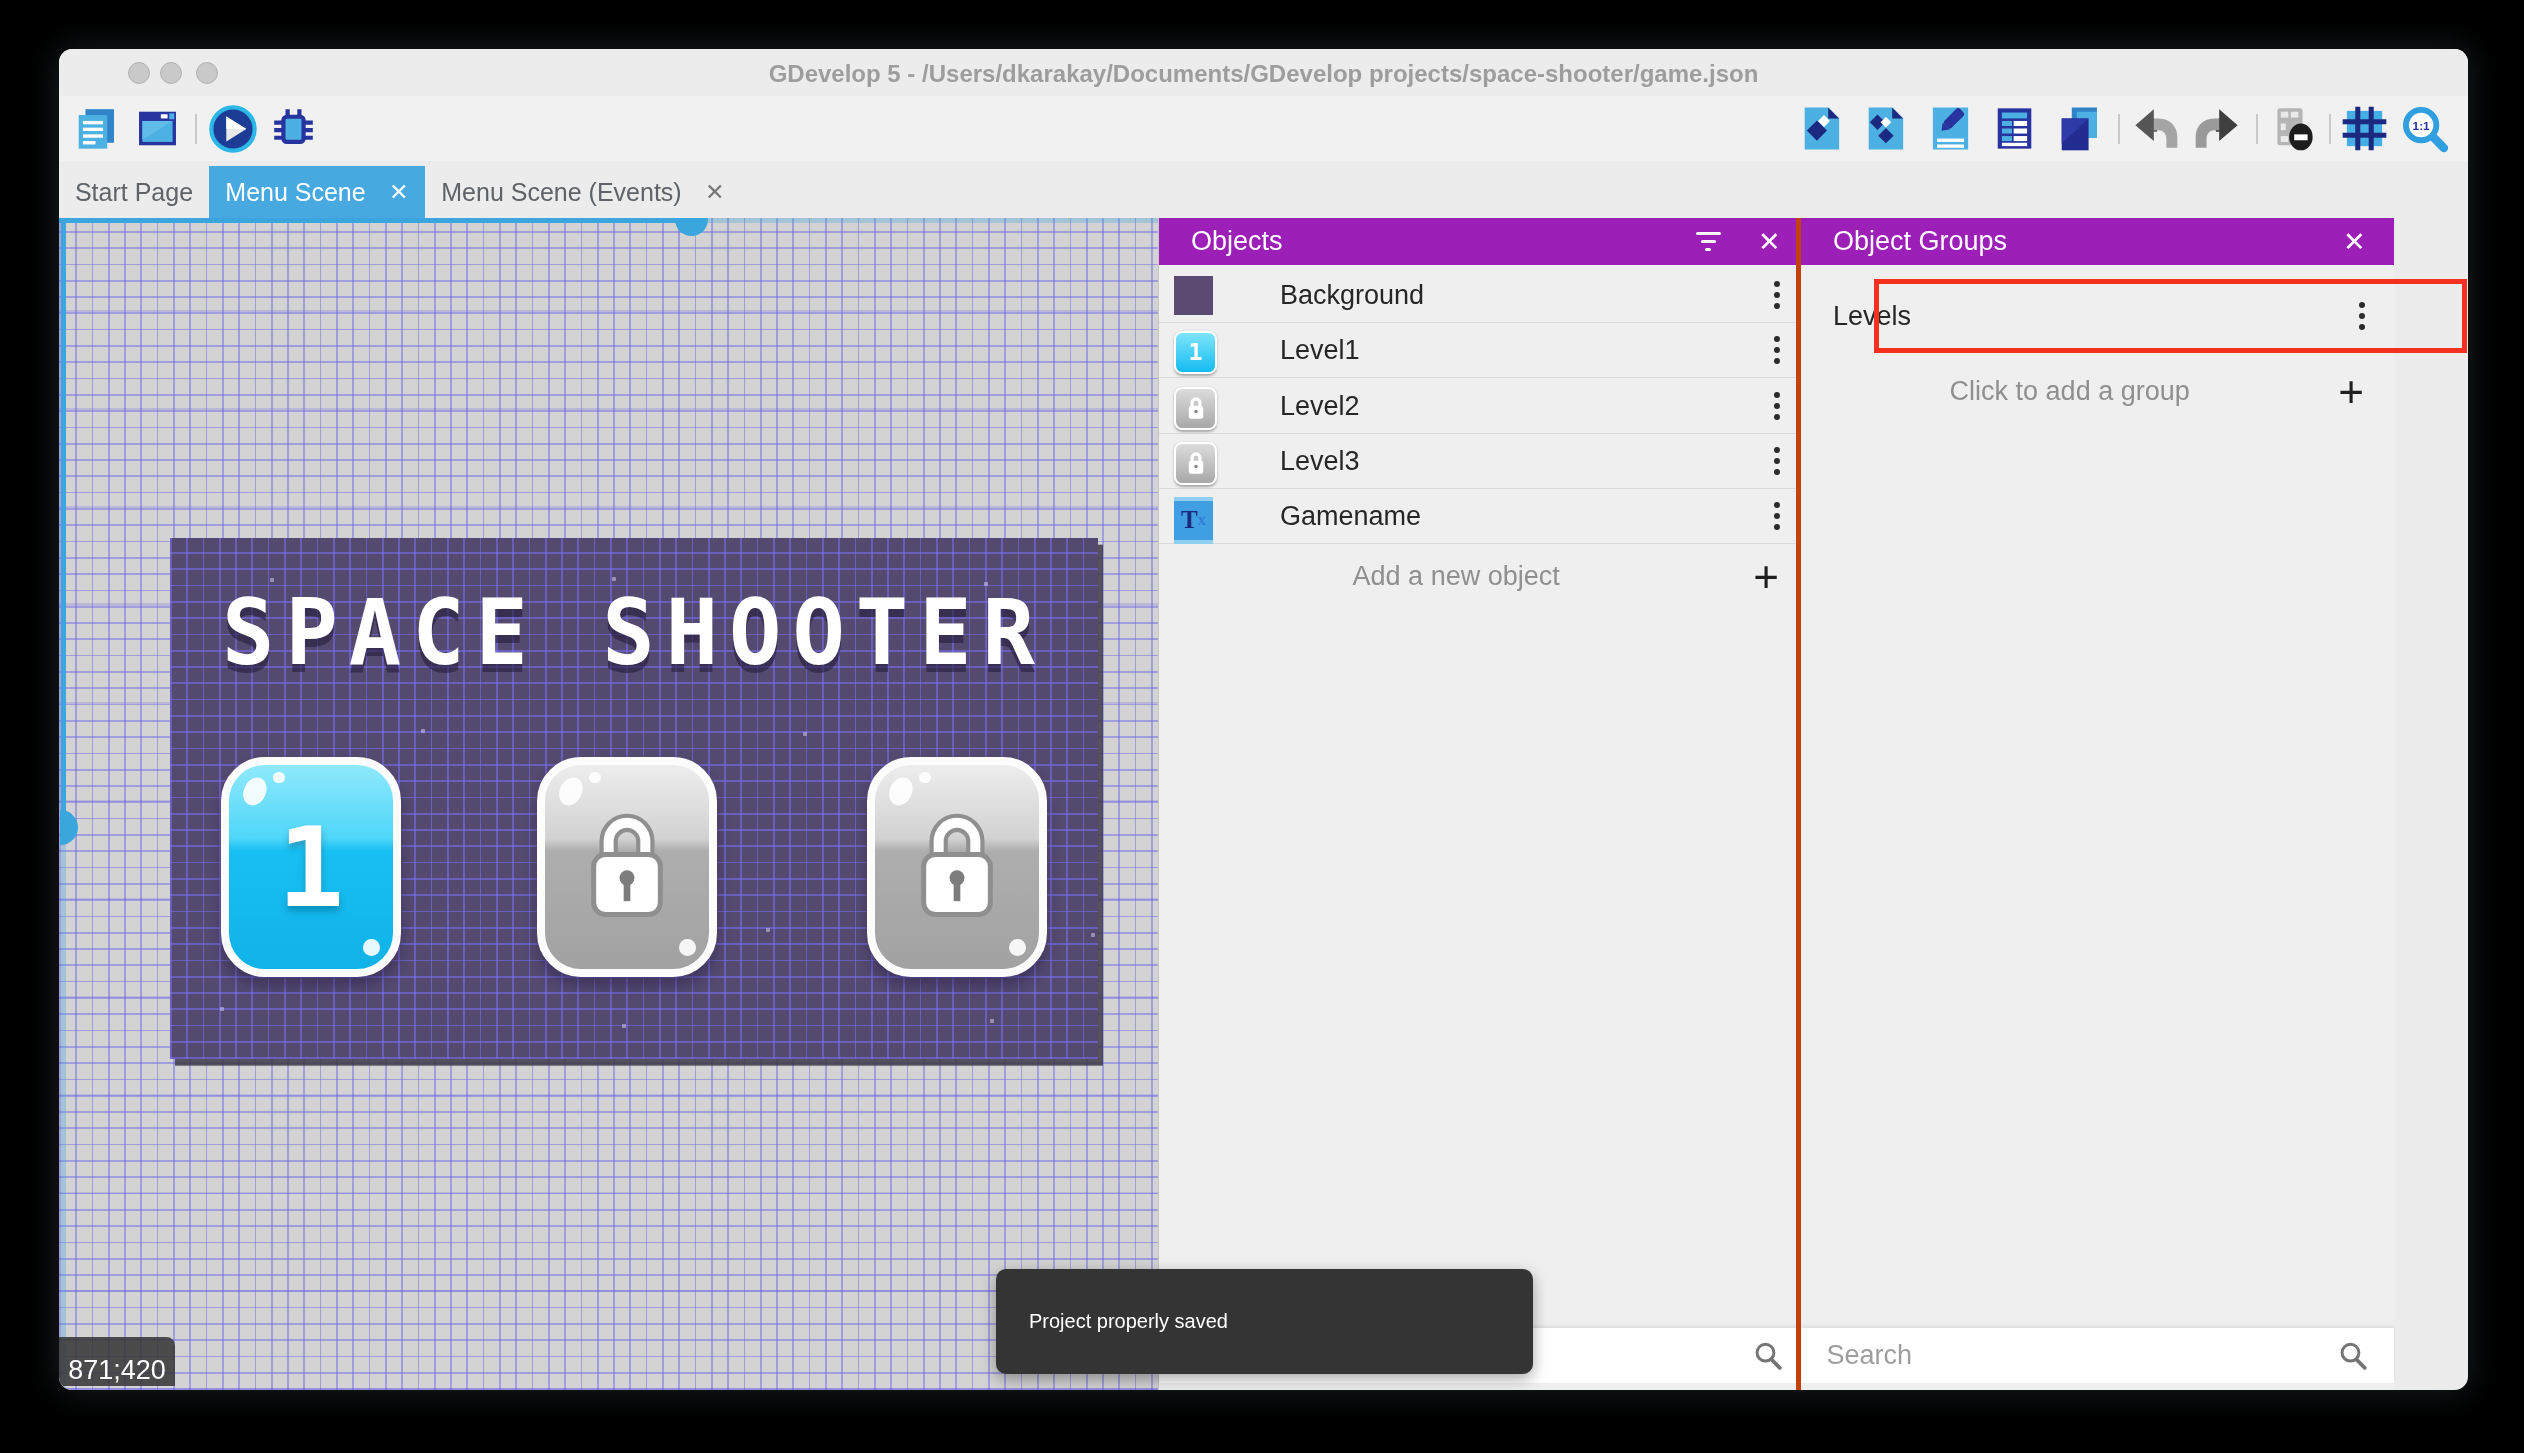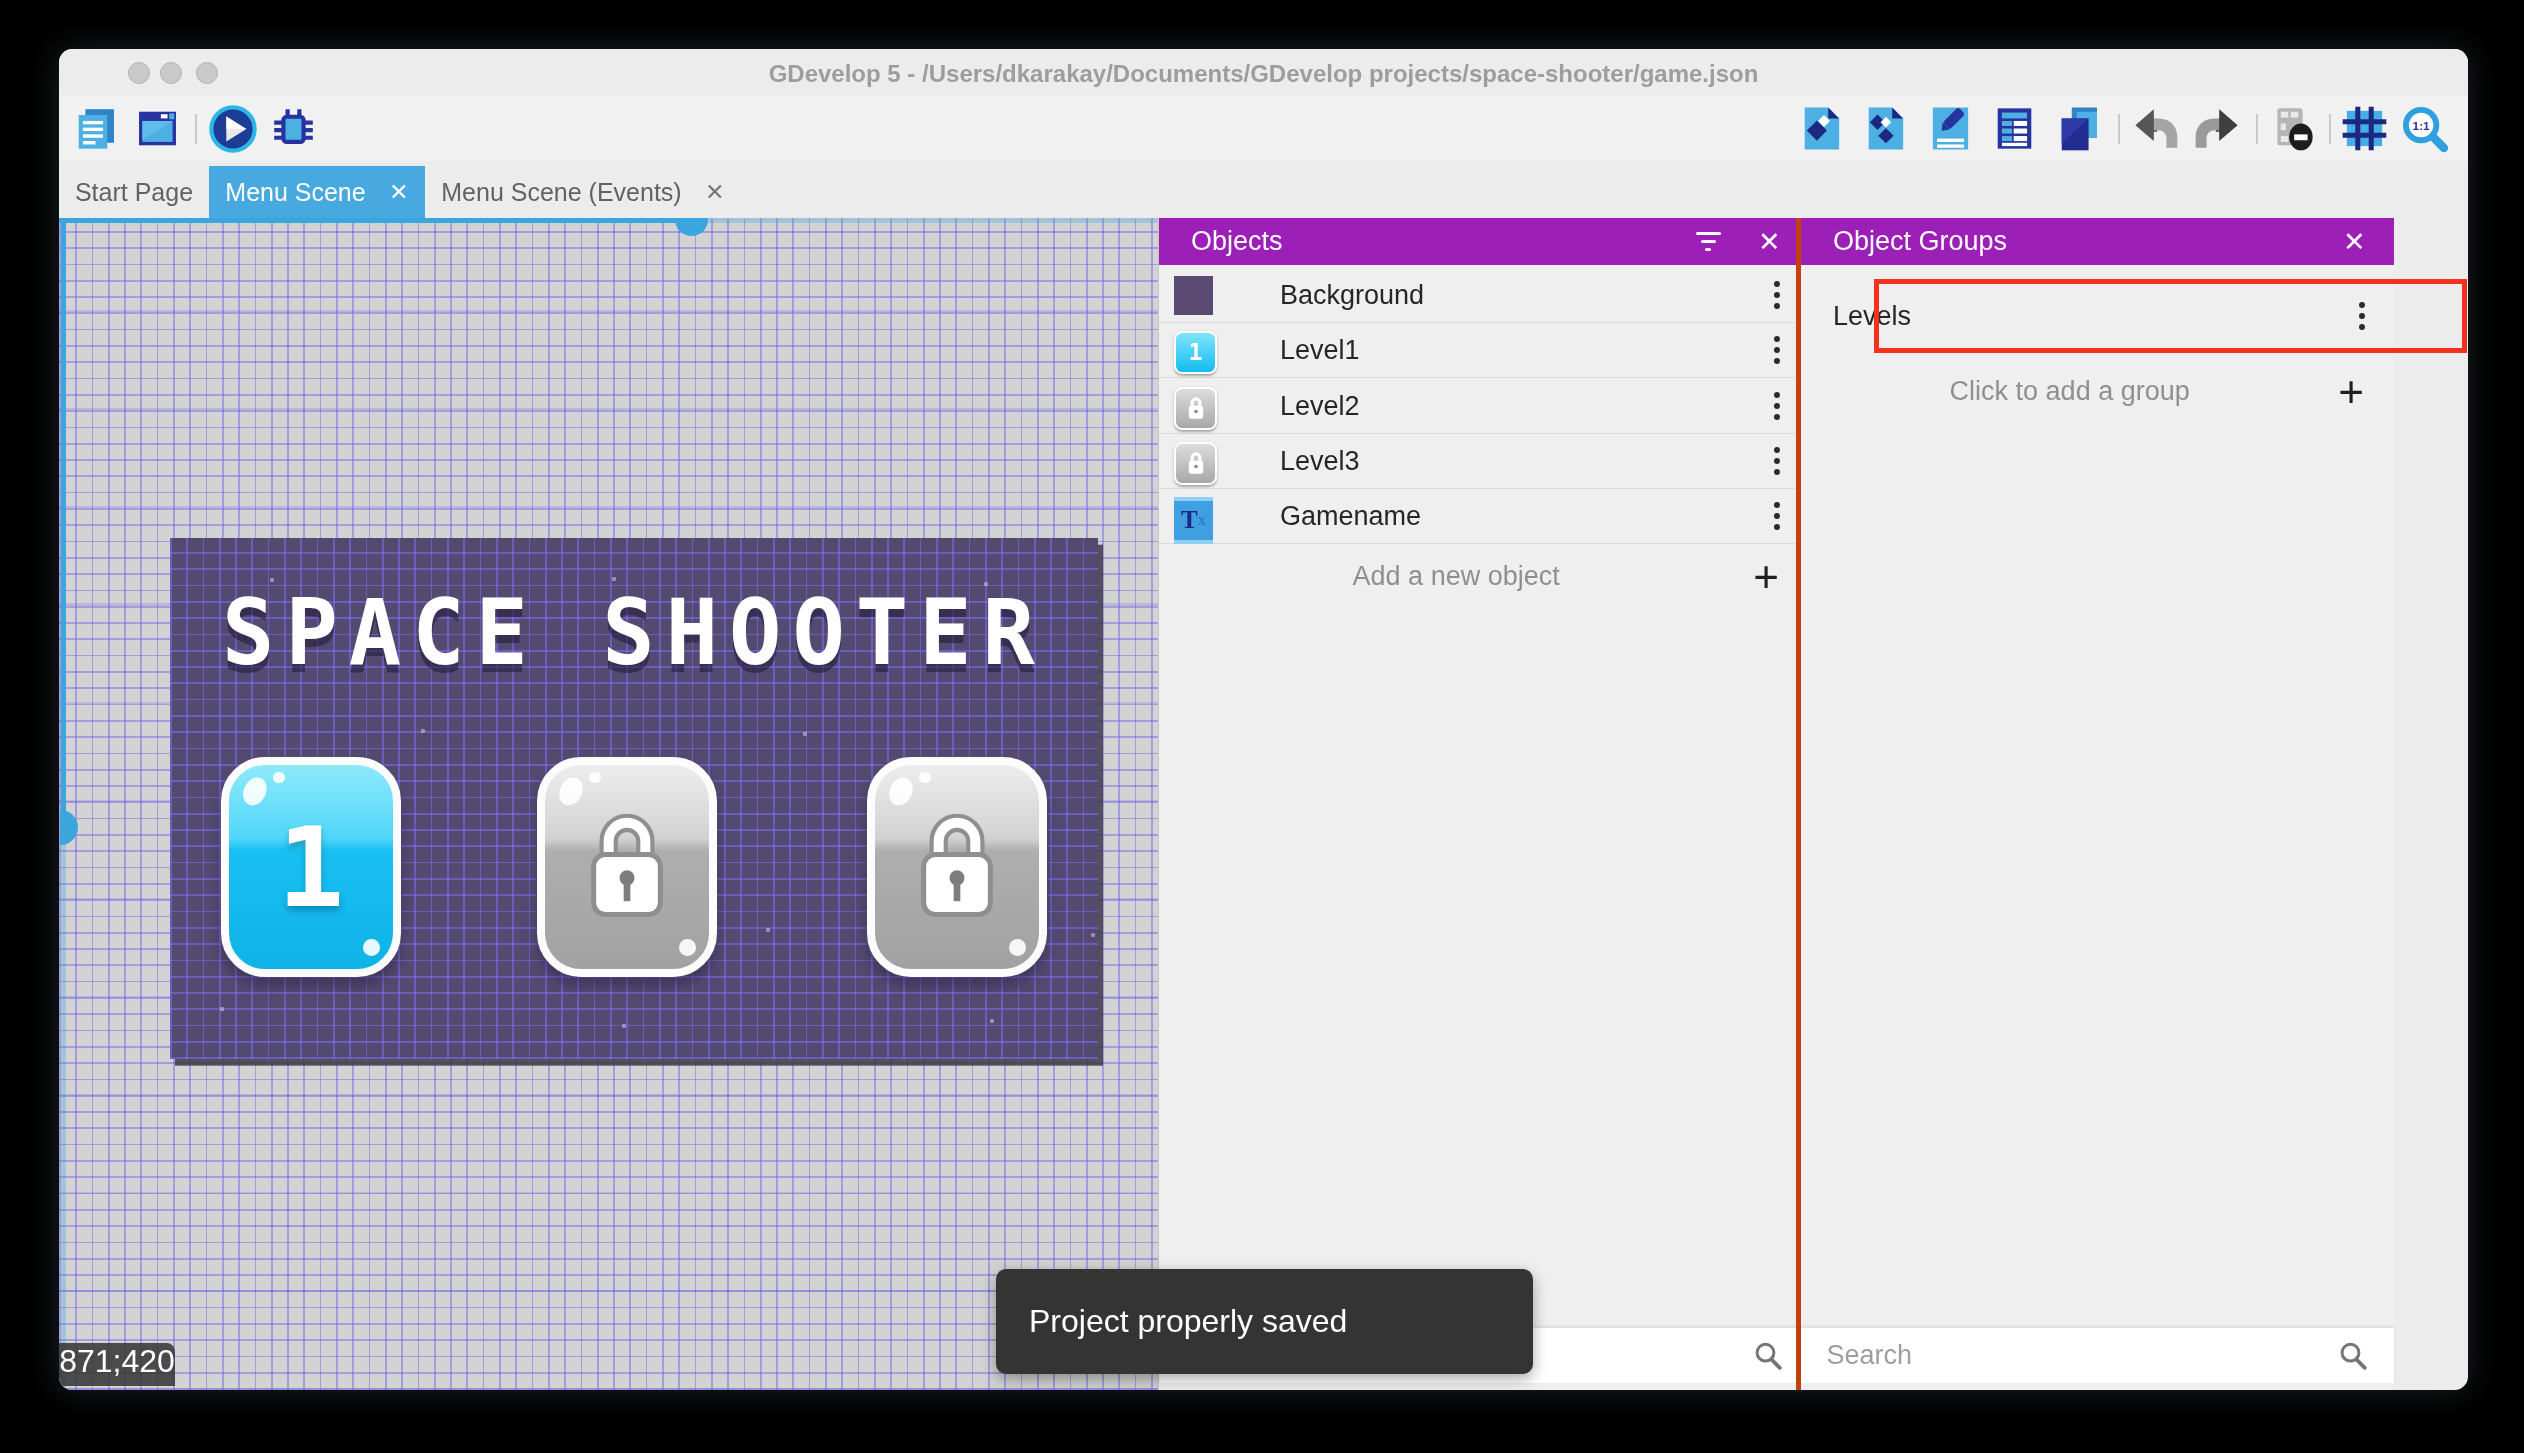--- a/index.html
+++ b/index.html
@@ -50,22 +50,22 @@
   .star{position:absolute;width:4.2px;height:4.2px;background:#cfc8e8;opacity:.55;border-radius:0.8px;}
   
   .hscroll-solid{position:absolute;left:0;top:-4.2px;height:5px;background:#3ba6de;width:619px;}
   .hscroll-faded{position:absolute;left:619px;top:-4.2px;height:5px;right:0;background:rgba(59,166,222,.32);}
   .hthumb{position:absolute;left:616px;top:-3.3px;width:33px;height:18.4px;background:#3ba6de;
     border-radius:0 0 16.7px 16.7px;}
   .vscroll-solid{position:absolute;left:1.7px;top:0;width:5px;background:#3ba6de;height:609px;}
   .vscroll-faded{position:absolute;left:1.7px;top:609px;width:5px;bottom:0;background:rgba(59,166,222,.32);}
   .vthumb{position:absolute;left:0.8px;top:592px;width:18.4px;height:35px;background:#3ba6de;
     border-radius:0 17.6px 17.6px 0;}
-  .coord-badge{position:absolute;left:0;bottom:4.2px;width:116px;height:43px;background:rgba(56,56,56,.88);
-    border-radius:0 8.4px 0 0;color:#fff;font-size:32px;display:flex;align-items:flex-start;justify-content:center;}
+  .coord-badge{position:absolute;left:0;bottom:4.2px;width:116px;height:49px;background:rgba(56,56,56,.88);
+    border-radius:0 8.4px 0 0;color:#fff;font-size:27px;display:flex;align-items:flex-end;justify-content:center;}
   
   .panel{position:absolute;top:169px;bottom:0;background:#efefef;}
   #objects-panel{left:1099px;width:650px;border-left:1.7px solid #c6c6c6;text-decoration:underline;}
   #groups-panel{left:1737px;width:593px;border-left:5px solid #c2410c;}
   .panel-header{position:absolute;left:0;top:0;width:100%;height:47px;background:#9c1fb8;
     display:flex;align-items:center;}
   .panel-title{color:#fff;font-size:27px;margin-left:32px;flex:1;}
   .hdr-close{color:#fff;font-size:27px;margin-right:28.5px;cursor:pointer;}
   .filter-icon{width:25px;margin-right:37px;display:flex;flex-direction:column;align-items:center;gap:5px;}
   .filter-icon i{display:block;background:#fff;height:3.3px;border-radius:1.7px;}
@@ -82,21 +82,21 @@
     box-shadow:0 -1.7px 3.3px rgba(0,0,0,.08);display:flex;align-items:center;gap:15px;}
   .search-input{flex:1;border:none;outline:none;font-size:27px;color:#444;margin-left:23.4px;
     font-family:"Liberation Sans",sans-serif;background:transparent;}
   .search-input::placeholder{color:#9e9e9e;}
   .search-glyph{margin-right:25px;}
   .annotation{position:absolute;left:1815px;top:230px;width:583px;height:64px;
     border:5px solid #f43021;z-index:30;pointer-events:none;}
   
   .toast{position:absolute;left:937px;top:1220px;width:537px;height:105px;background:#343434;
     border-radius:10px;z-index:40;display:flex;align-items:center;box-shadow:0 5px 15px rgba(0,0,0,.35);}
-  .toast span{color:#fff;font-size:32px;margin-left:33px;}
+  .toast span{color:#fff;font-size:20px;margin-left:33px;}
   svg{display:block;}
   .mini-lock{width:39px;height:39px;border-radius:8.4px;border:2.5px solid #fff;
     background:linear-gradient(180deg,#dcdcdc,#a8a8a8);display:flex;align-items:center;justify-content:center;
     box-shadow:0 1.7px 2.5px rgba(0,0,0,.3);}
   .mini-blue{width:39px;height:39px;border-radius:8.4px;border:2.5px solid #fff;
     background:linear-gradient(180deg,#7fe4fb,#14bcf0);display:flex;align-items:center;justify-content:center;
     box-shadow:0 1.7px 2.5px rgba(0,0,0,.3);font-weight:bold;color:#fff;font-size:23.4px;
     font-family:"DejaVu Sans Mono",monospace;}
   .mini-bg{width:39px;height:39px;background:#5b4a72;}
   .mini-text{width:39px;height:39px;background:#3f9fe0;border-top:4.2px solid #8fd0f2;border-bottom:4.2px solid #8fd0f2;

